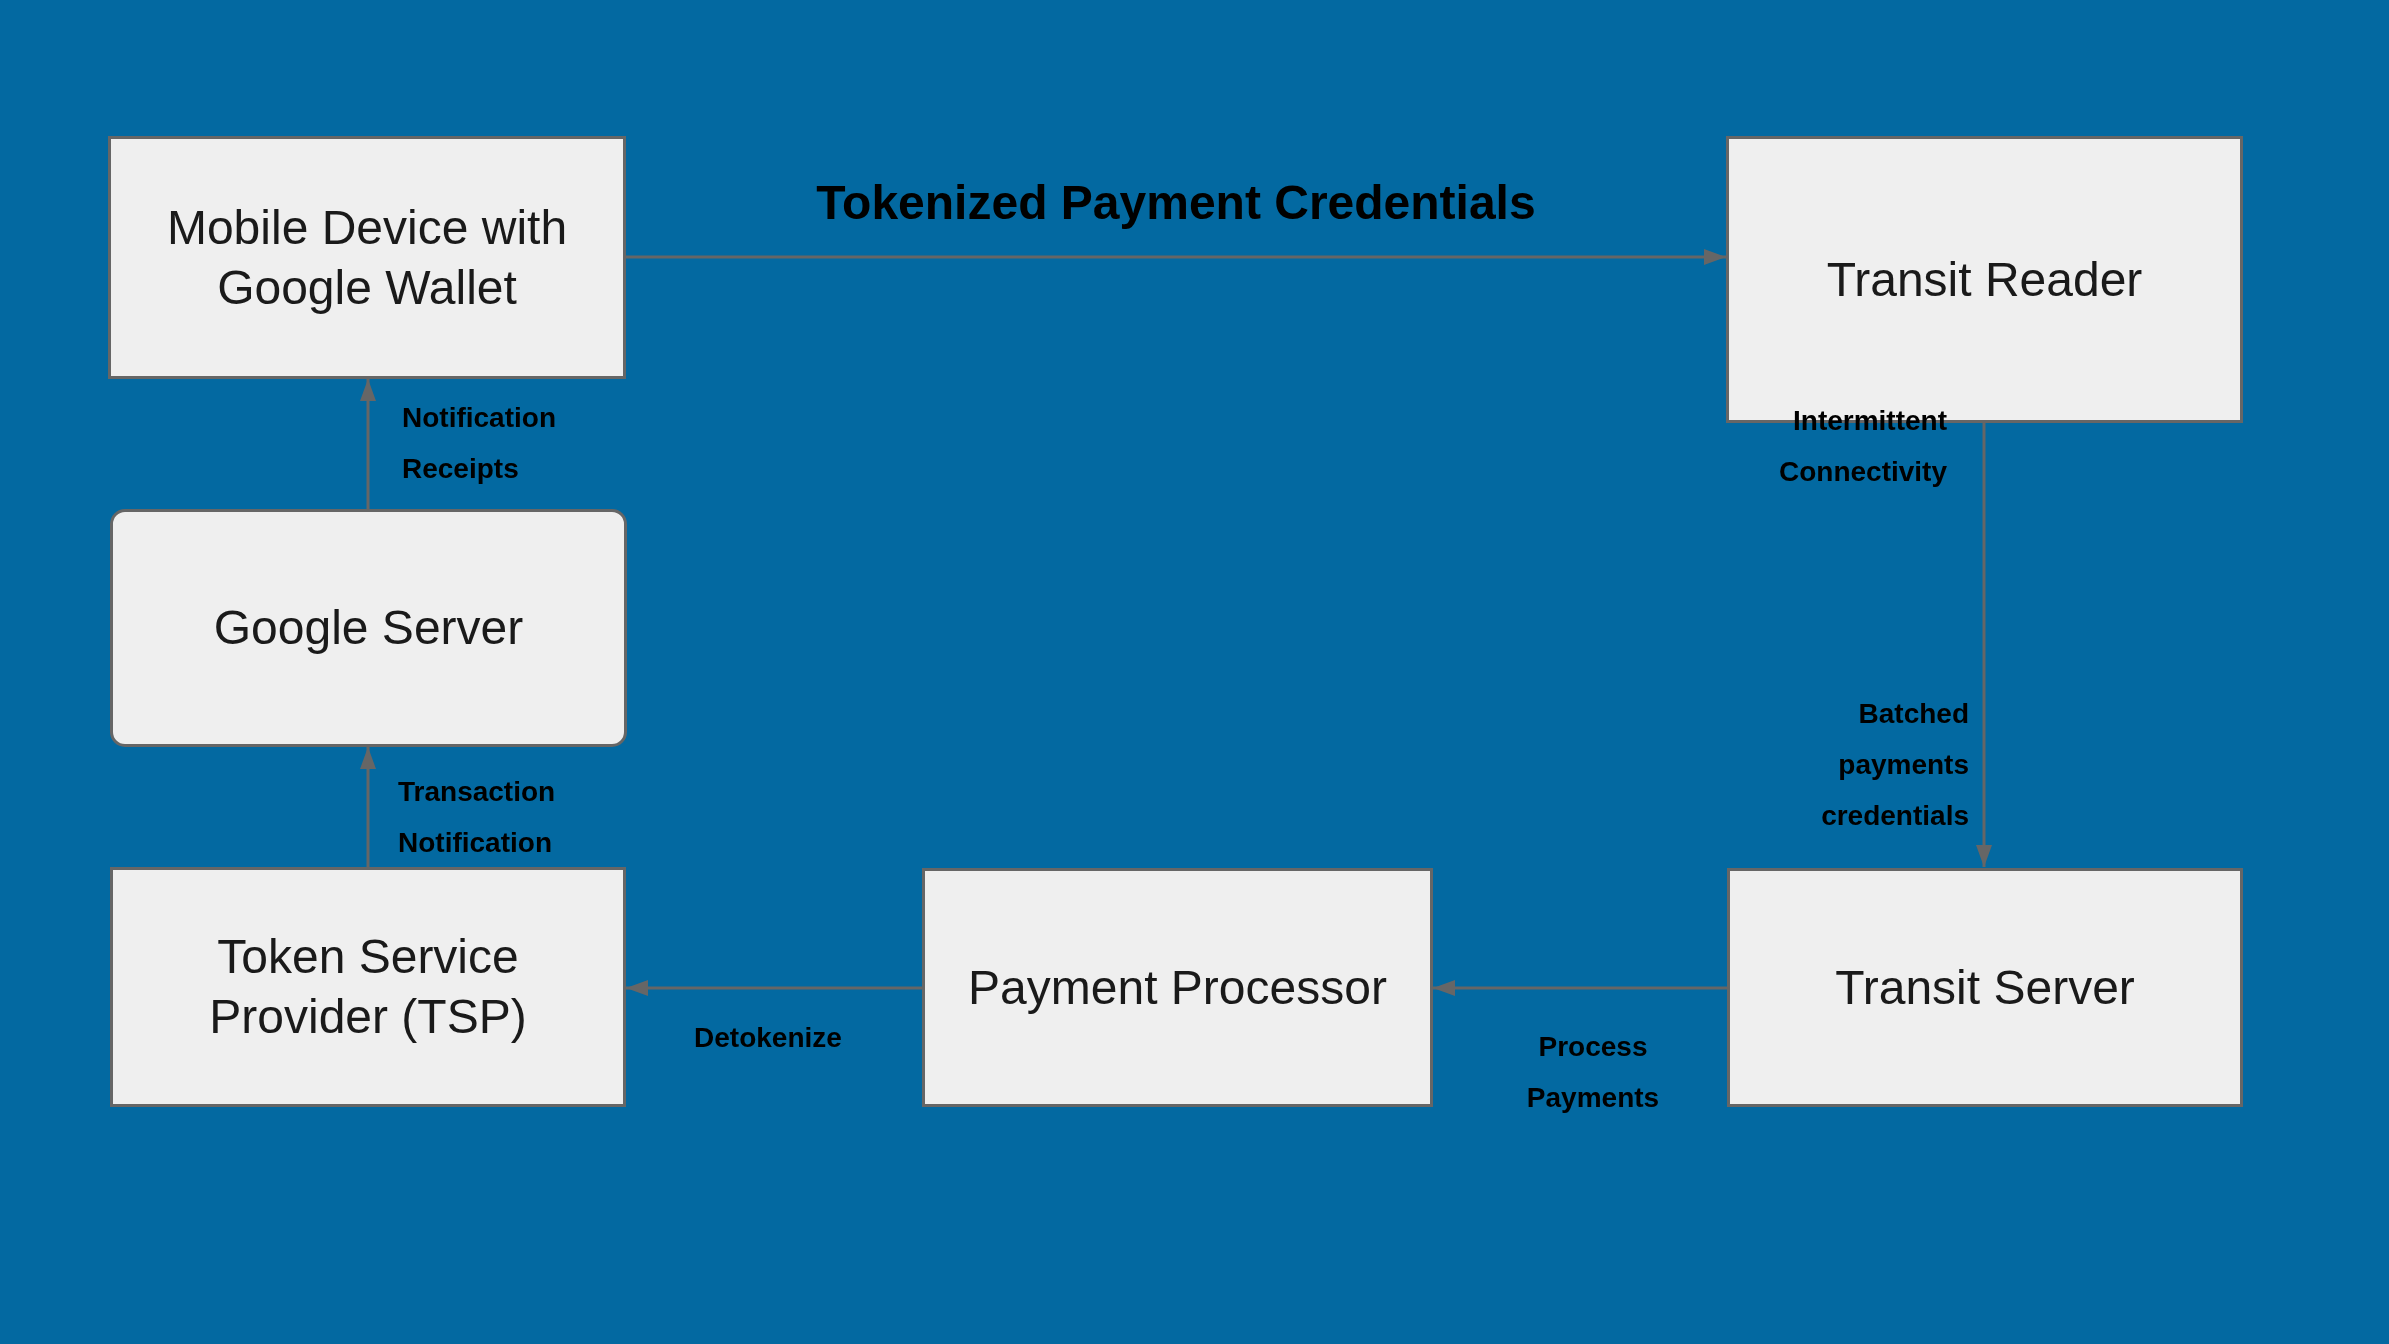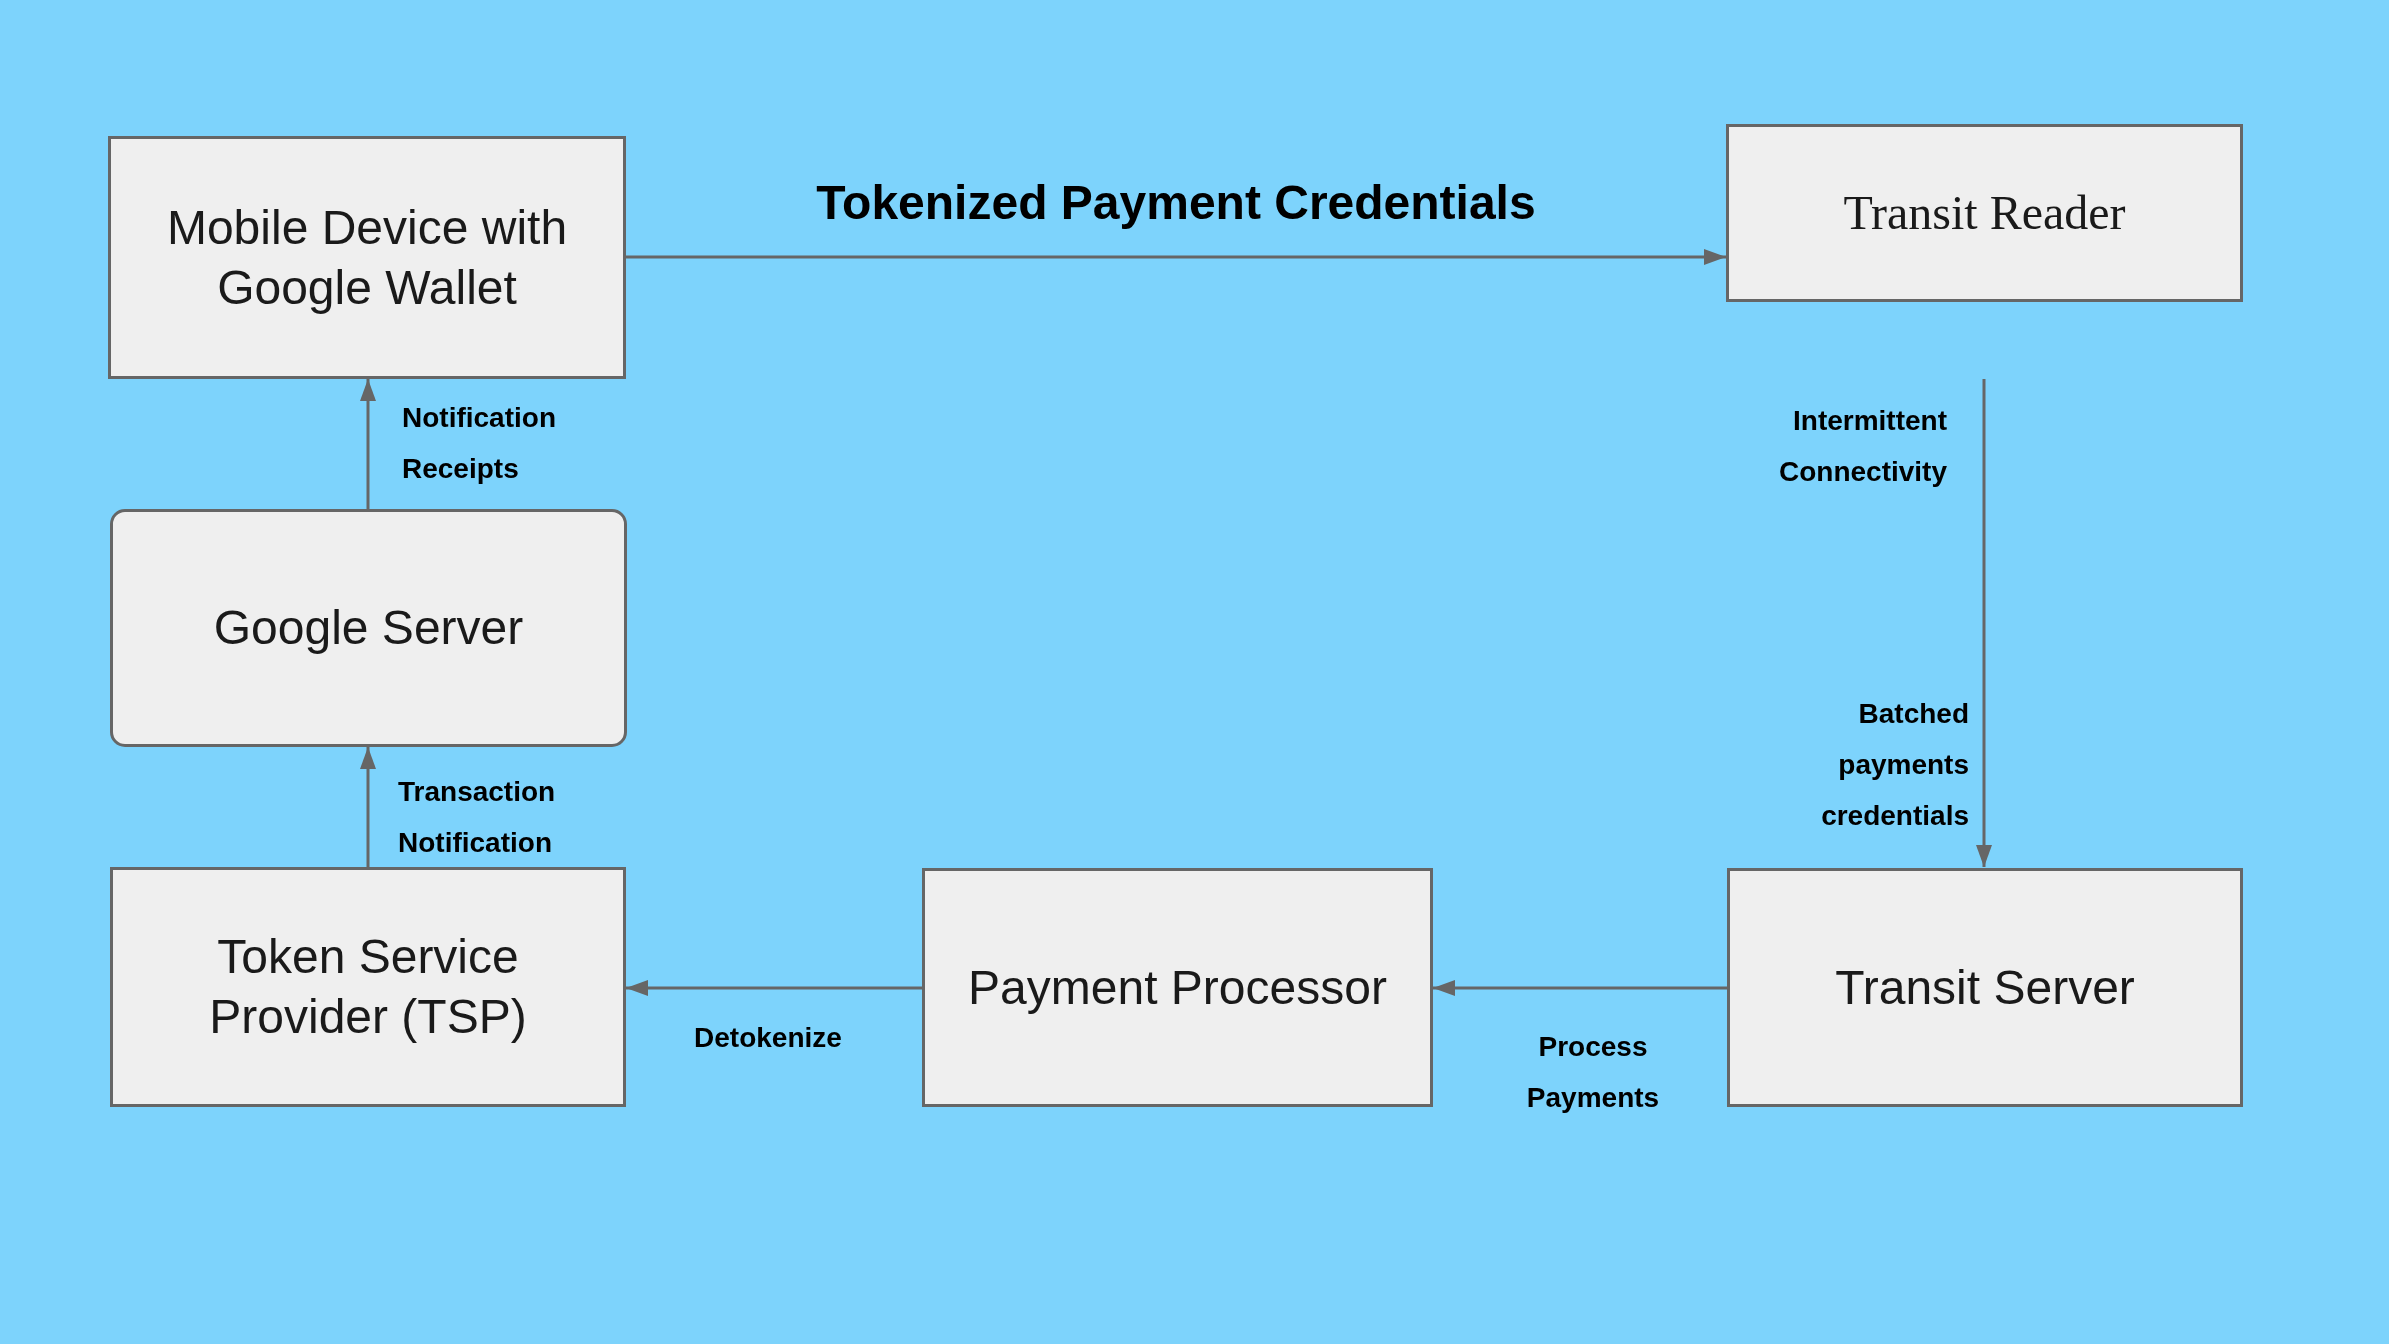--- a/index.html
+++ b/index.html
@@ -5,21 +5,21 @@
   html, body {
     margin: 0;
     padding: 0;
     background: #ffffff;
     font-family: "Liberation Sans", "DejaVu Sans", sans-serif;
   }
   .canvas {
     position: relative;
     width: 2389px;
     height: 1344px;
-    background: #7dd3fc;
+    background: #0369a1;
     overflow: hidden;
   }
   .edges-svg {
     position: absolute;
     left: 0; top: 0;
     width: 2389px;
     height: 1344px;
     pointer-events: none;
   }
   .node {
@@ -49,21 +49,21 @@
   .edge-label.big {
     font-size: 48px;
     line-height: 52px;
   }
   .align-left   { text-align: left; }
   .align-right  { text-align: right; }
   .align-center { text-align: center; }
 
   
   #node-mobile    { left: 108px;  top: 136px; width: 518px; height: 243px; }
-  #node-reader    { left: 1726px; top: 124px; width: 517px; height: 178px; font-family: Liberation Serif, serif; }
+  #node-reader    { left: 1726px; top: 136px; width: 517px; height: 287px; }
   #node-google    { left: 110px;  top: 509px; width: 517px; height: 238px; border-radius: 15px; }
   #node-tsp       { left: 110px;  top: 867px; width: 516px; height: 240px; }
   #node-processor { left: 922px;  top: 868px; width: 511px; height: 239px; }
   #node-tserver   { left: 1727px; top: 868px; width: 516px; height: 239px; }
 
   
   #label-tokenized     { left: 776px;  top: 177px;  width: 800px; }
   #label-notif-receipt { left: 402px;  top: 392px; }
   #label-trans-notif   { left: 398px;  top: 766px; }
   #label-intermittent  { right: 442px; top: 395px; }

